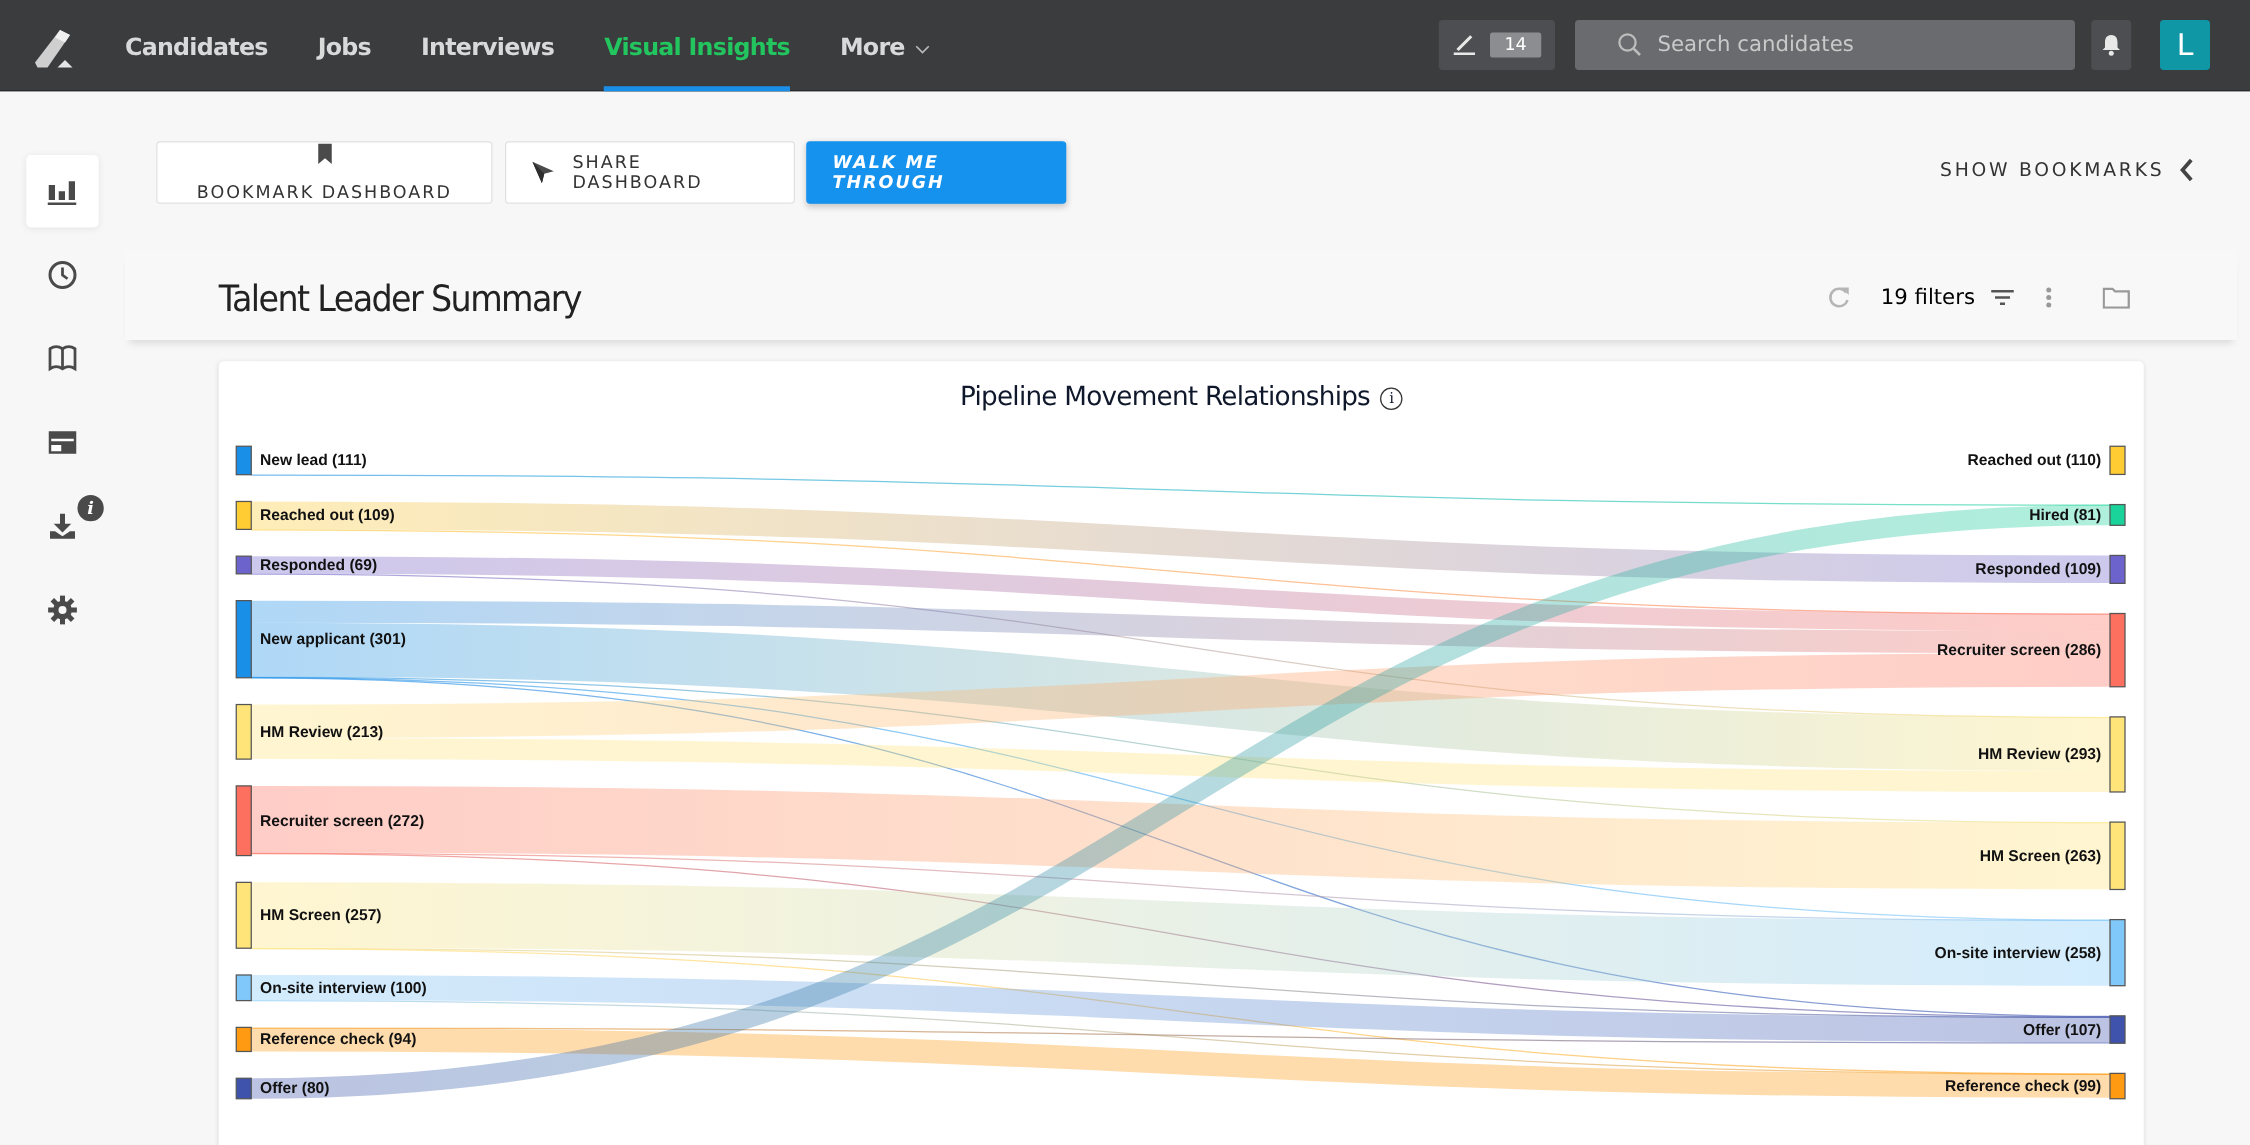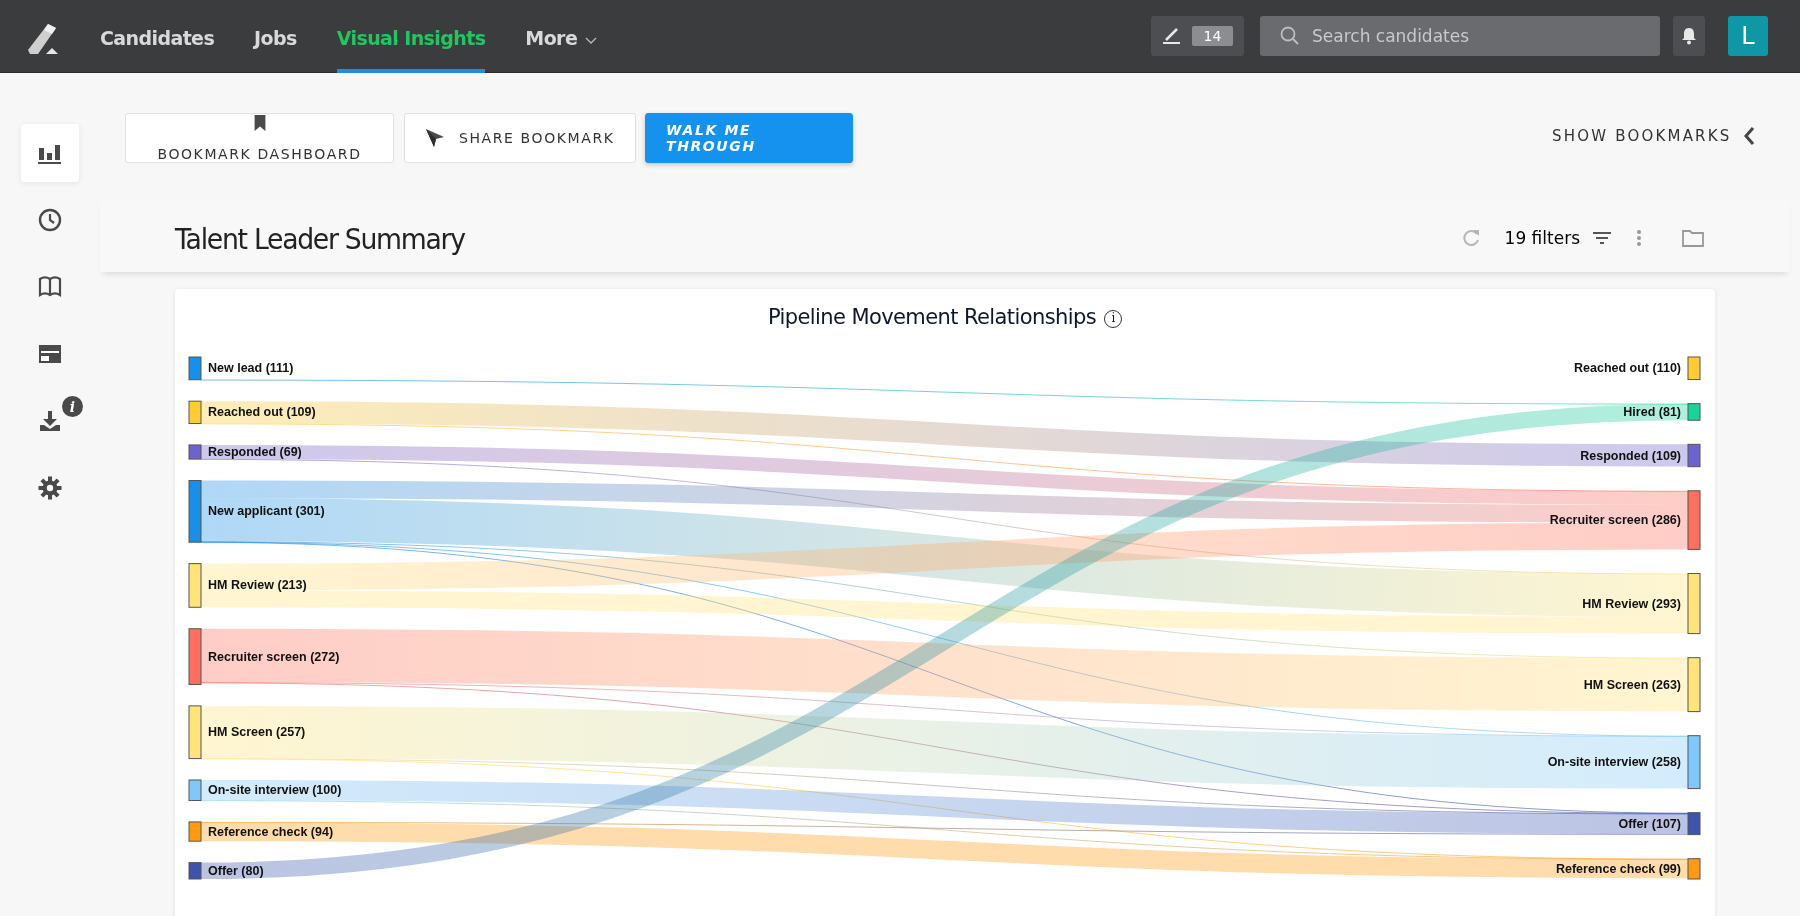--- a/index.html
+++ b/index.html
@@ -6,21 +6,21 @@
   html, body { width: 1800px; height: 916px; overflow: hidden; background: #f7f7f7; font-family: "Liberation Sans", sans-serif; }
   .topbar { position: absolute; left: 0; top: 0; width: 1800px; height: 73px; background: #3b3c3e; border-bottom: 1px solid #2a2b2c; }
   .logo { position: absolute; left: 26px; top: 20px; width: 40px; height: 36px; }
   .nav { position: absolute; left: 100px; top: 0; height: 55px; display: flex; }
   .nav-item { color: #d9d9d9; font-size: 19px; font-weight: bold; padding: 0 0; margin-right: 40px; height: 73px; line-height: 76px; position: relative; cursor: pointer; font-family: "DejaVu Sans", sans-serif; letter-spacing: -0.6px; }
   .nav-item.active { color: #22c55e; }
   .nav-item.active::after { content: ""; position: absolute; left: 0; right: 0; bottom: 0; height: 4px; background: #1a8fe8; }
   .nav-item .chev { display: inline-block; margin-left: 8px; font-size: 12px; font-weight: normal; color: #bbb; }
   .edit-btn { position: absolute; left: 1151px; top: 16px; width: 93px; height: 40px; background: #4d4e51; border-radius: 3px; display: flex; align-items: center; justify-content: center; gap: 10px; }
   .badge { background: #8c8d90; color: #fff; font-size: 14px; padding: 2px 12px; border-radius: 2px; font-family: "DejaVu Sans", sans-serif; }
-  .search { position: absolute; left: 1260px; top: 16px; width: 400px; height: 40px; background: #6a6b6e; border-radius: 3px; display: flex; align-items: center; padding-left: 20px; gap: 12px; }
+  .search { position: absolute; left: 1260px; top: 16px; width: 400px; height: 40px; background: #6a6b6e; border-radius: 3px; display: flex; align-items: center; padding-left: 20px; gap: 12px; justify-content: center; }
   .search input { background: transparent; border: none; outline: none; color: #ddd; font-size: 17px; width: 320px; font-family: "DejaVu Sans", sans-serif; }
   .search input::placeholder { color: #c9c9c9; }
   .bell-btn { position: absolute; left: 1673px; top: 16px; width: 32px; height: 40px; background: #4d4e51; border-radius: 3px; display: flex; align-items: center; justify-content: center; }
   .avatar { position: absolute; left: 1728px; top: 16px; width: 40px; height: 40px; background: #0f97a6; border-radius: 3px; color: #fff; font-size: 24px; display: flex; align-items: center; justify-content: center; font-family: "DejaVu Sans", sans-serif; }
 
   .sidebar { position: absolute; left: 0; top: 74px; width: 100px; height: 842px; }
   .side-item { position: absolute; left: 21px; width: 58px; height: 58px; display: flex; align-items: center; justify-content: center; border-radius: 4px; cursor: pointer; }
   .side-item.active { background: #fff; box-shadow: 0 1px 6px rgba(0,0,0,0.08); }
   .info-dot { position: absolute; left: 62px; top: 322px; width: 21px; height: 21px; border-radius: 50%; background: #4a4a4a; color: #fff; font-size: 14px; font-style: italic; font-weight: bold; font-family: "DejaVu Serif", serif; display: flex; align-items: center; justify-content: center; }
 
@@ -44,20 +44,21 @@
 
 <div class="topbar">
   <svg class="logo" viewBox="0 0 40 36">
     <polygon points="2,30 22,4 30,8 12,34 4,34" fill="#cfcfcf"></polygon>
     <polygon points="22,4 30,8 26,14 18,10" fill="#f0f0f0"></polygon>
     <polygon points="26,28 32,34 20,34" fill="#e5e5e5"></polygon>
   </svg>
   <div class="nav">
     <div class="nav-item"><span>Candidates</span></div>
     <div class="nav-item"><span>Jobs</span></div>
+    <div class="nav-item"><span>Interviews</span></div>
     <div class="nav-item active"><span>Visual Insights</span></div>
     <div class="nav-item"><span>More</span><svg class="chev" width="12" height="8" viewBox="0 0 12 8">
           <polyline points="1,1 6,6 11,1" fill="none" stroke="#bbb" stroke-width="1.3"></polyline>
         </svg></div>
   </div>
 
   <div class="edit-btn">
     <svg width="20" height="18" viewBox="0 0 20 18">
         <line x1="4" y1="13" x2="15" y2="2" stroke="#e8e8e8" stroke-width="2.5"></line>
         <line x1="1" y1="16" x2="18" y2="16" stroke="#e8e8e8" stroke-width="2"></line>
@@ -144,21 +145,21 @@
   <svg width="14" height="20" viewBox="0 0 14 20">
       <polygon points="1,1 13,1 13,19 7,14 1,19" fill="#4a4a4a"></polygon>
     </svg>
   <span>BOOKMARK DASHBOARD</span>
 </div>
 <div class="action-btn" style="left:404px; width:232px;">
   <svg width="20" height="20" viewBox="0 0 20 20">
       <polygon points="1,1 19,9 11,11 9,19" fill="#4a4a4a"></polygon>
       <polygon points="1,1 11,11 9,19" fill="#2e2e2e"></polygon>
     </svg>
-  <span>SHARE BOOKMARK</span>
+  <span>SHARE DASHBOARD</span>
 </div>
 <div class="action-btn primary" style="left:645px; width:208px;">
   <span>WALK ME THROUGH</span>
 </div>
 <div class="show-bm">
   <span>SHOW BOOKMARKS</span>
   <svg width="12" height="20" viewBox="0 0 12 20">
       <polyline points="10,2 3,10 10,18" fill="none" stroke="#444" stroke-width="3"></polyline>
     </svg>
 </div>

